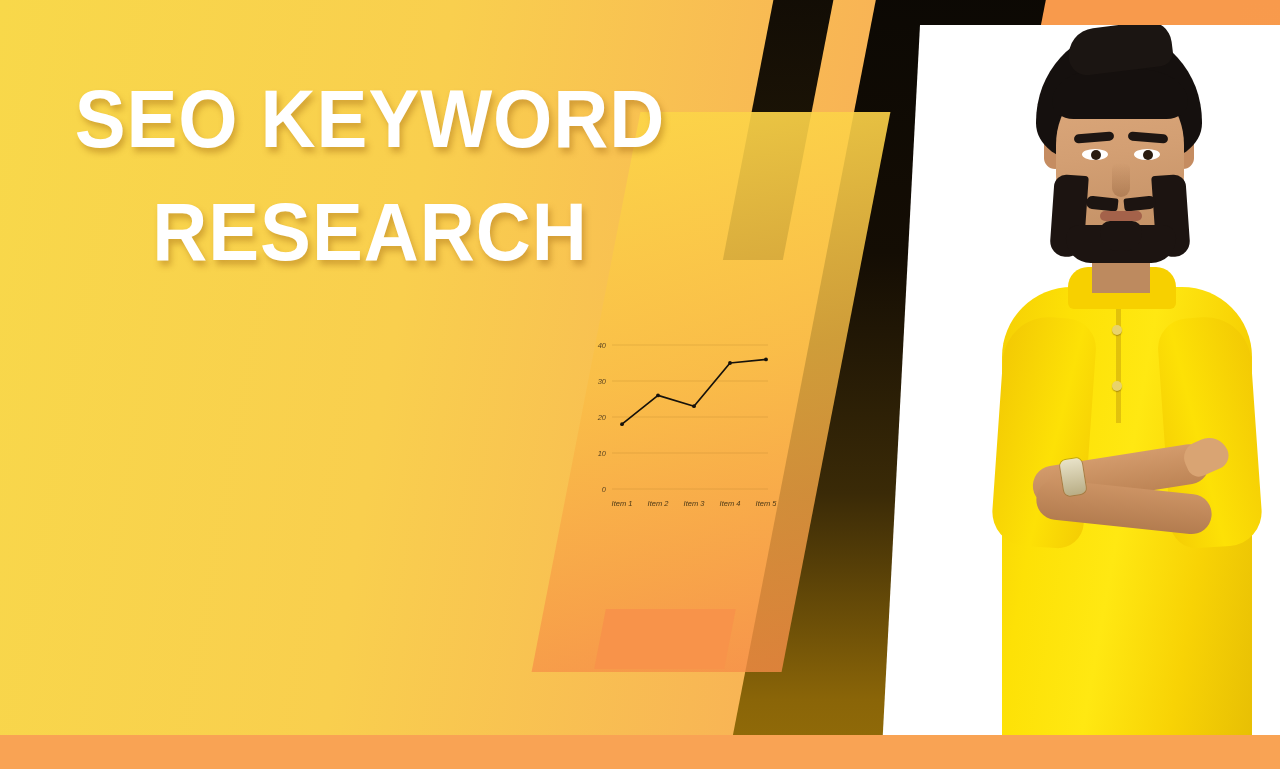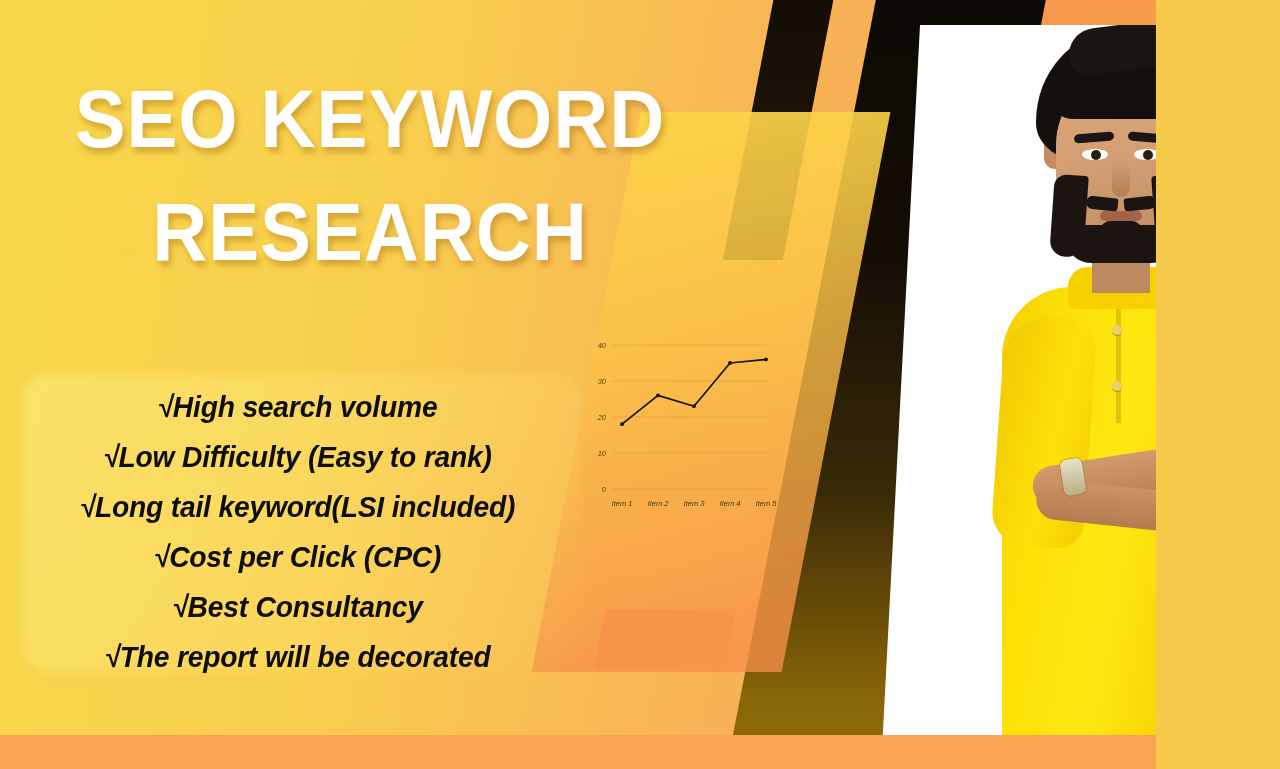--- a/index.html
+++ b/index.html
@@ -2,21 +2,21 @@
 <html><head>
 <meta charset="utf-8">
 <style>
   html,body{margin:0;padding:0;}
   body{
     width:1280px;height:769px;overflow:hidden;
     font-family:"Liberation Sans",sans-serif;
     background:#F6C94A;
   }
   #poster{
-    position:relative;width:1156px;height:769px;overflow:hidden;
+    position:relative;width:1280px;height:769px;overflow:hidden;
     background:linear-gradient(100deg,#F8D84A 0%,#F9CF4E 32%,#F8B455 62%,#F79B4E 100%);
   }
 
   
   .shape{position:absolute;}
 
   
   .orange-top{
     top:-10px;left:880px;width:420px;height:60px;
     background:#F89A4C;
@@ -282,29 +282,20 @@
   <div class="shape orange-right-edge"></div>
   <div class="shape black-band-2"></div>
   <div class="shape black-band"></div>
   <div class="shape yellow-panel"></div>
   <div class="shape white-panel"></div>
   <div class="shape white-panel-fill"></div>
 
   <div class="headline">SEO KEYWORD
 RESEARCH</div>
 
-  <div class="bullets">
-    <div class="bullet-glow"></div>
-    <div class="bullet">√High search volume</div>
-    <div class="bullet">√Low Difficulty (Easy to rank)</div>
-    <div class="bullet">√Long tail keyword(LSI included)</div>
-    <div class="bullet">√Cost per Click (CPC)</div>
-    <div class="bullet">√Best Consultancy</div>
-    <div class="bullet">√The report will be decorated</div>
-  </div>
 
   <div class="chart">
     <svg width="200" height="190" viewBox="0 0 200 190">
       <g>
         <line class="gridline" x1="26" y1="15" x2="182" y2="15"></line>
         <line class="gridline" x1="26" y1="51" x2="182" y2="51"></line>
         <line class="gridline" x1="26" y1="87" x2="182" y2="87"></line>
         <line class="gridline" x1="26" y1="123" x2="182" y2="123"></line>
         <line class="gridline" x1="26" y1="159" x2="182" y2="159"></line>
       </g>

